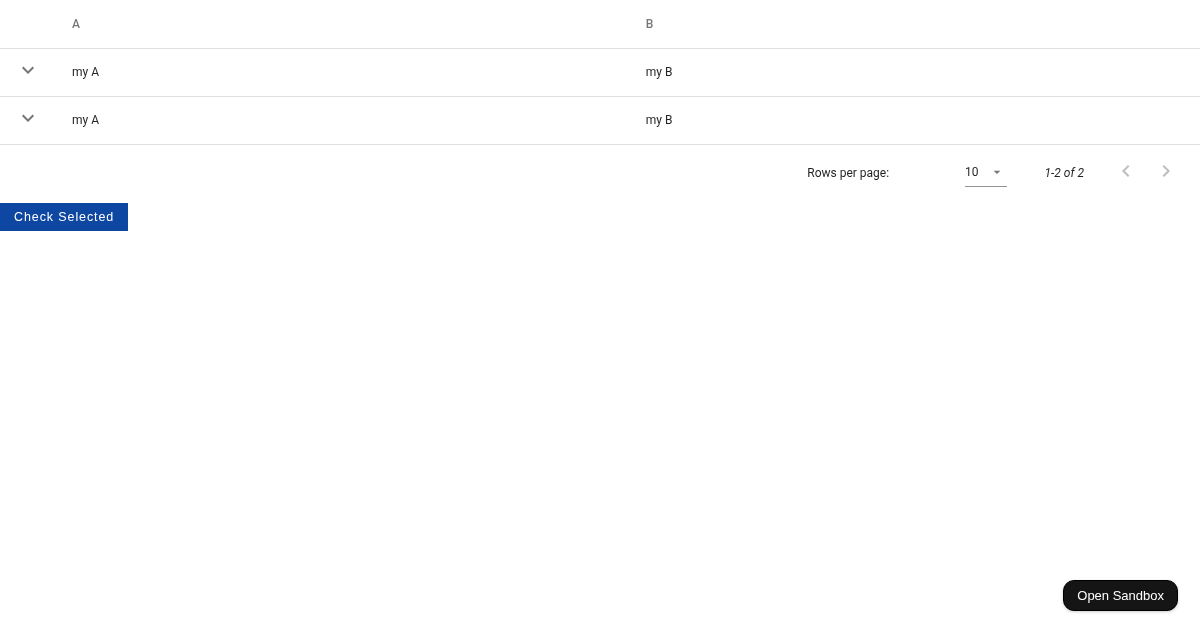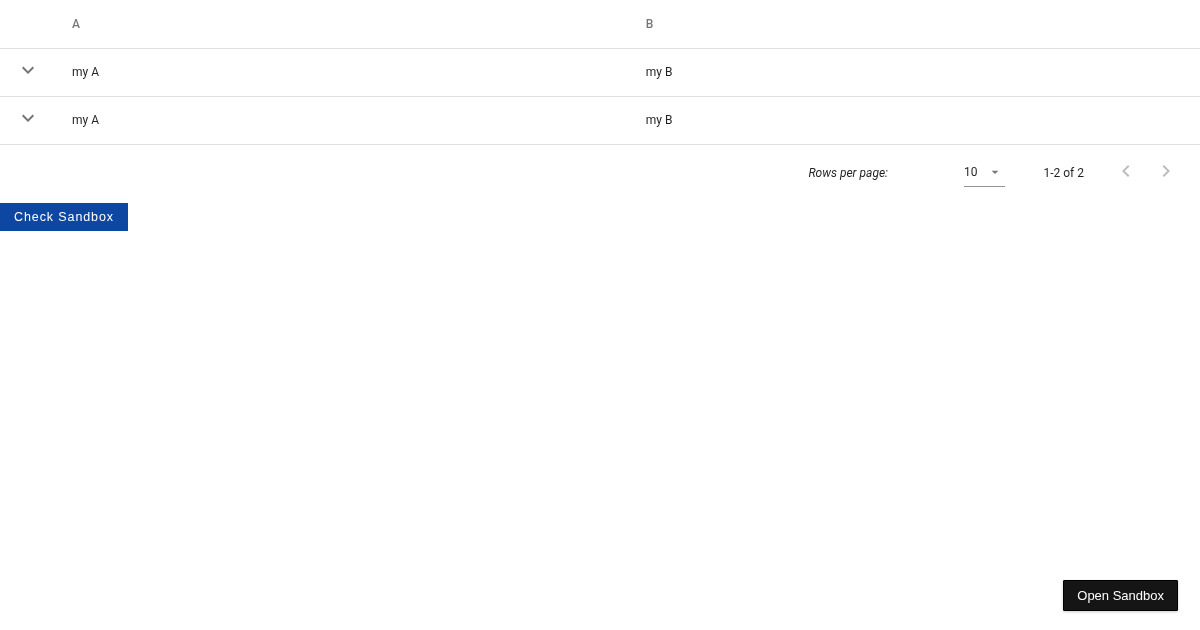--- a/index.html
+++ b/index.html
@@ -71,21 +71,20 @@
       align-items: center;
       justify-content: flex-end;
       height: 56px;
       padding: 0 14px;
       font-size: 12px;
       color: rgba(0,0,0,0.87);
     }
     .footer-label {
       color: rgba(0,0,0,0.87);
       margin-right: 34px;
-      font-style: italic;
     }
     .select-wrap {
       display: flex;
       align-items: center;
       border-bottom: 1px solid rgba(0,0,0,0.42);
       height: 28px;
       margin-right: 38px;
       padding-right: 2px;
       cursor: pointer;
       margin-left: 42px;
@@ -101,20 +100,21 @@
       color: rgba(0,0,0,0.54);
     }
     .select-wrap .dropdown-icon svg {
       width: 16px;
       height: 16px;
       fill: currentColor;
     }
     .range-text {
       font-size: 12px;
       margin-right: 22px;
+      font-style: italic;
     }
     .footer .icon-btn {
       width: 40px;
       height: 40px;
     }
     .check-btn {
       display: inline-block;
       background: #0D47A1;
       color: #fff;
       font-size: 12.5px;
@@ -127,21 +127,21 @@
       cursor: pointer;
       margin-top: 2px;
     }
     .sandbox-btn {
       position: absolute;
       bottom: 19px;
       right: 22px;
       background: #151515;
       color: #fff;
       border: 1px solid #000;
-      border-radius: 1px;
+      border-radius: 11px;
       padding: 7px 13px;
       font-size: 13px;
       cursor: pointer;
       box-shadow: 0 1px 3px rgba(0,0,0,0.2);
     }
   </style>
 </head>
 <body>
 
 
@@ -204,18 +204,18 @@
   </span>
   <span class="icon-btn disabled">
     <span>
       <svg viewBox="0 0 24 24">
           <path d="M8.59 16.59 13.17 12 8.59 7.41 10 6l6 6-6 6-1.41-1.41z"></path>
         </svg>
     </span>
   </span>
 </div>
 
-<button class="check-btn"><span>Check Sandbox</span></button>
+<button class="check-btn"><span>Check Selected</span></button>
 
 <button class="sandbox-btn"><span>Open Sandbox</span></button>
 
 
 
 
 </body></html>

